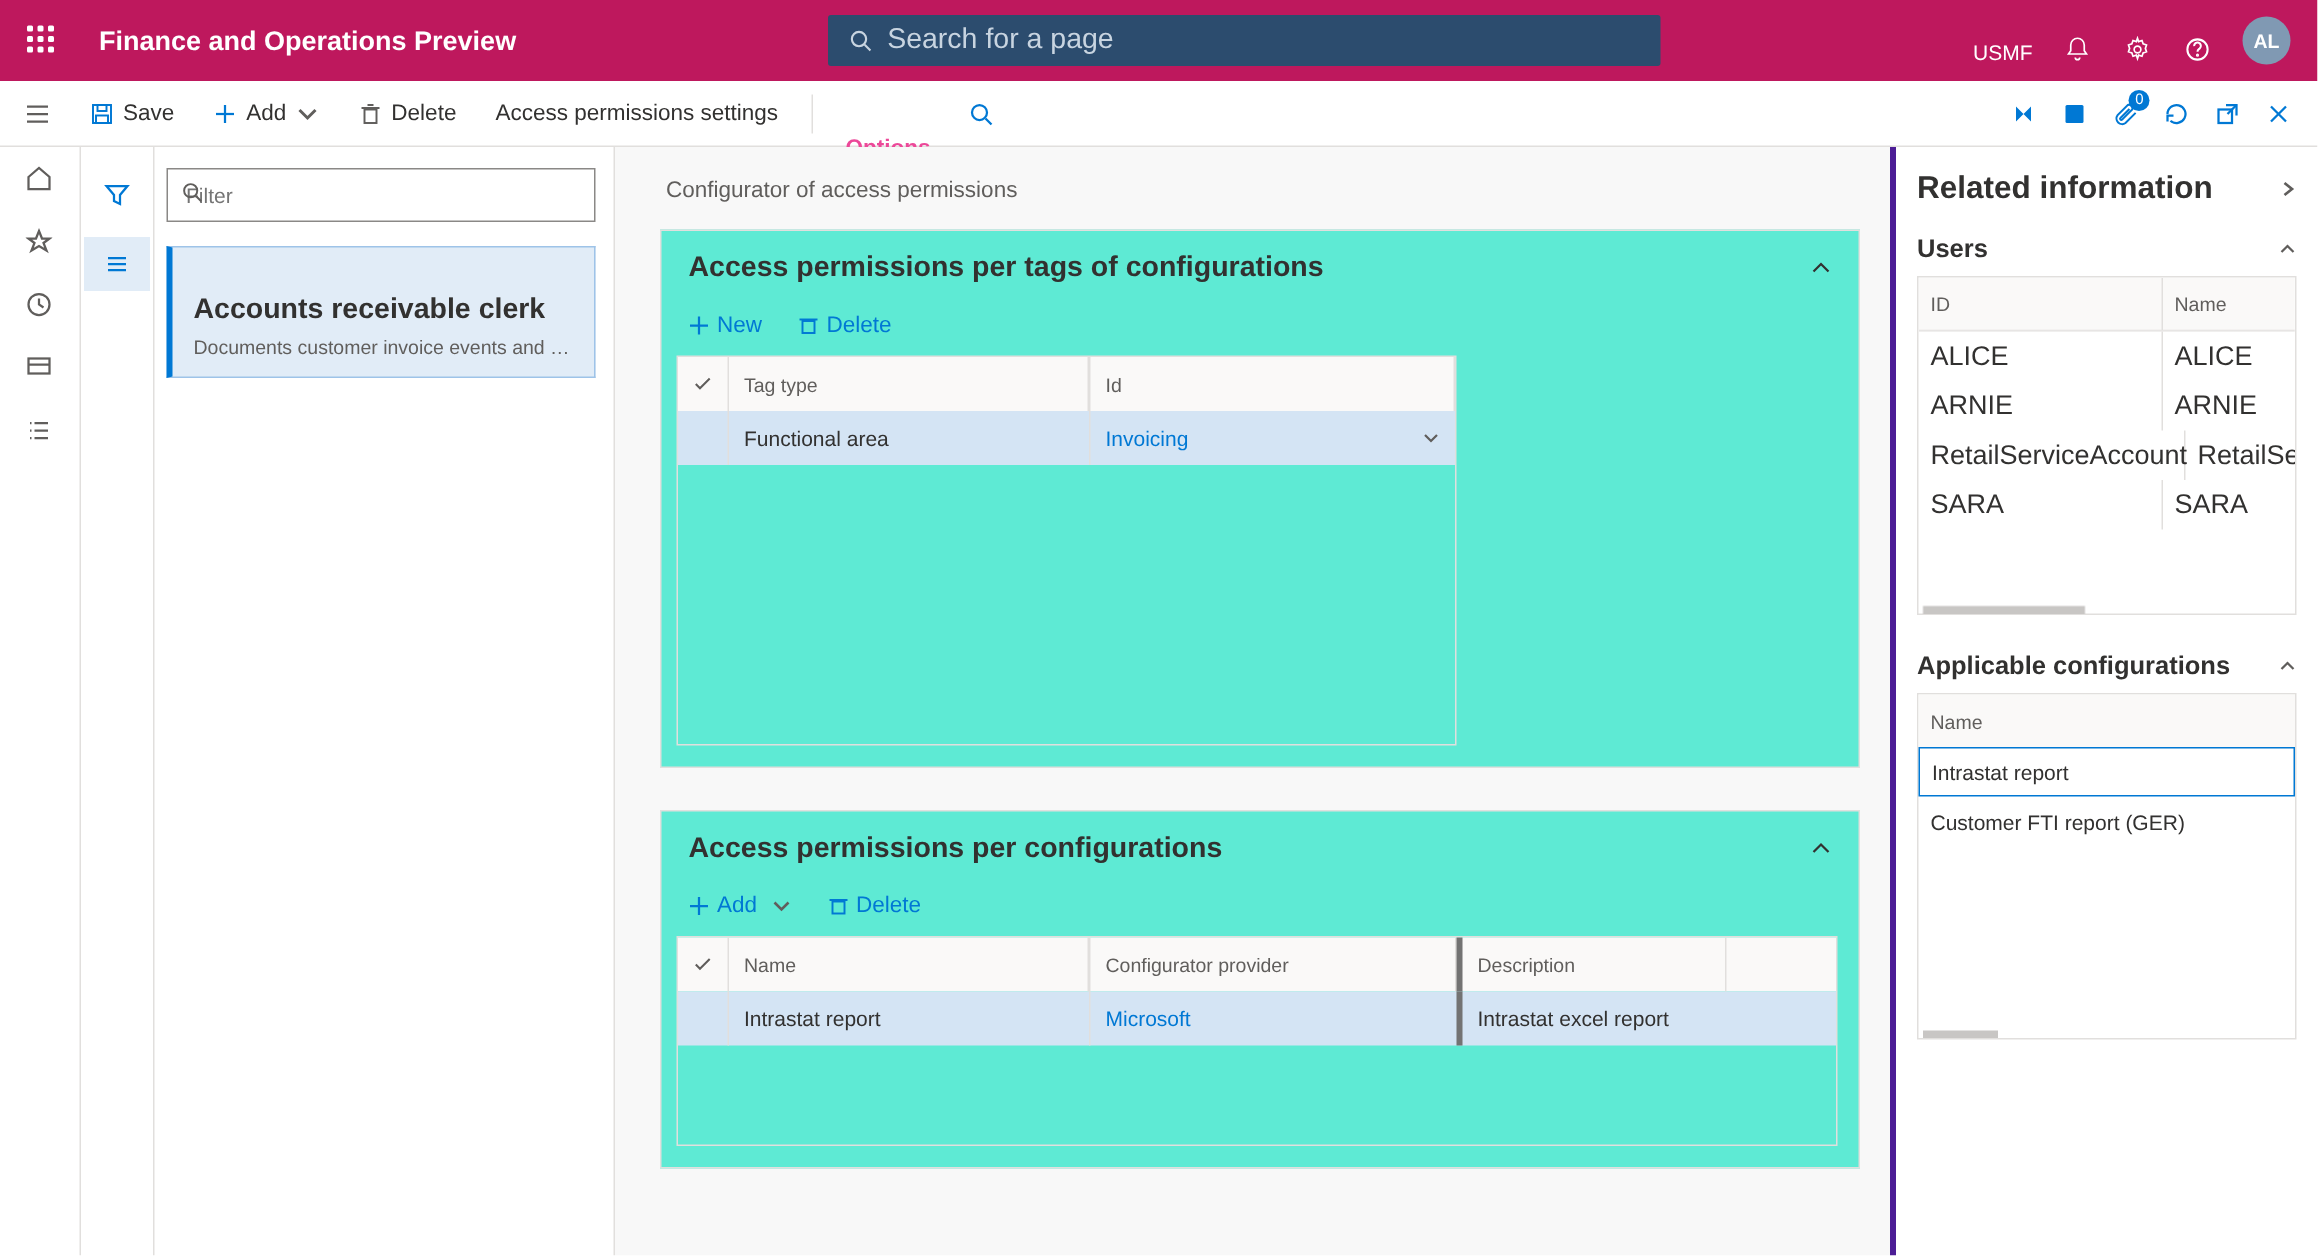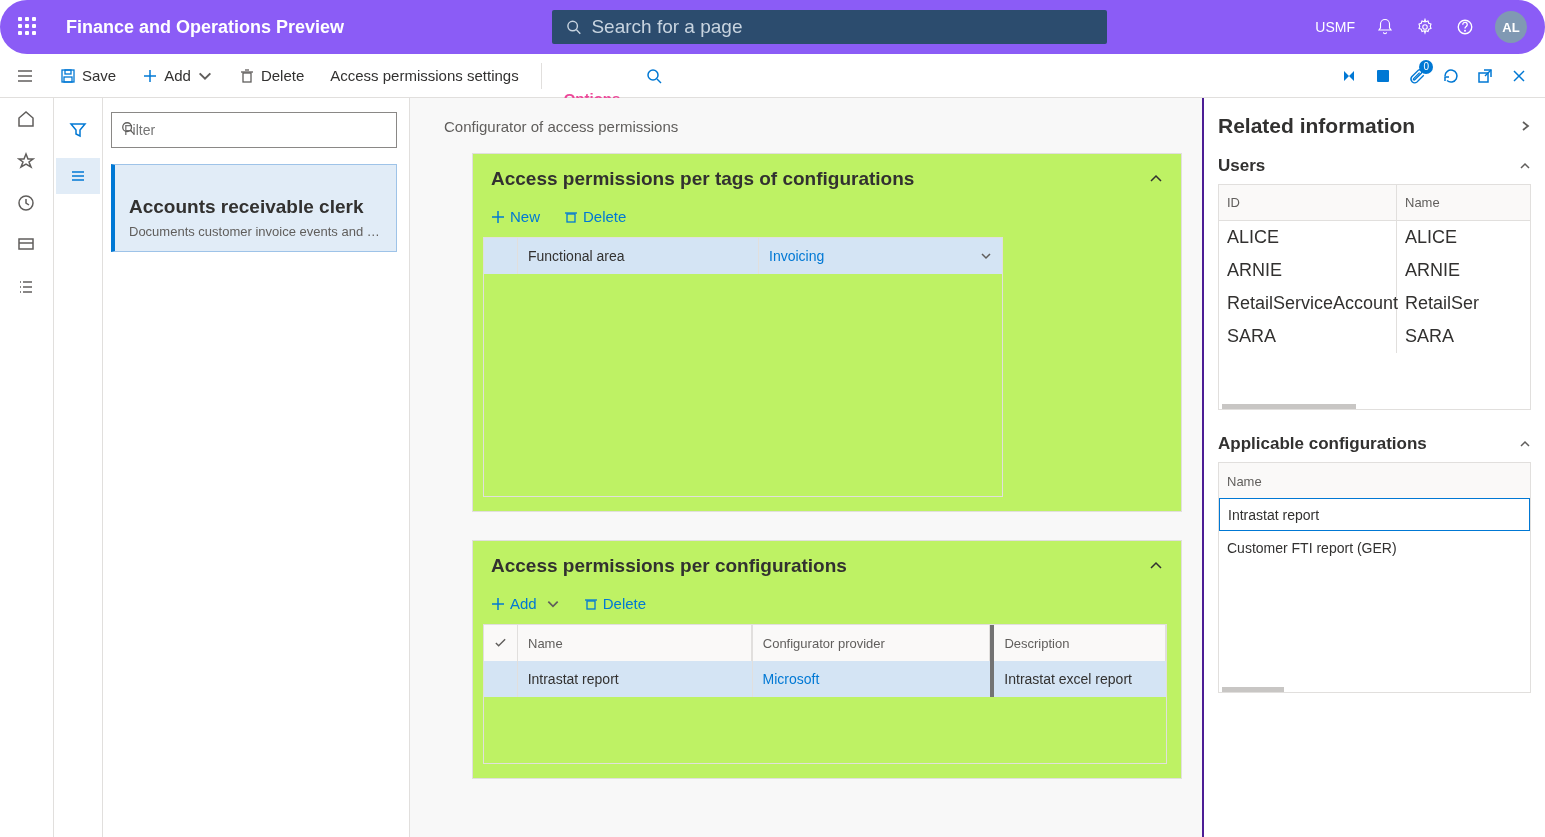--- a/index.html
+++ b/index.html
@@ -1,25 +1,25 @@
 <!DOCTYPE html>
 <html><head>
 <meta charset="utf-8">
 <style>
 * { box-sizing: border-box; margin: 0; padding: 0; }
 body { font-family: "Segoe UI", -apple-system, sans-serif; font-size: 14px; color: #323130; background: #fff; overflow: hidden; width:1545px; height:837px;}
-.top-bar { height: 54px; background: #8b5cf6; display: flex; align-items: center; padding: 0 18px; color: #fff; border-radius: 27px; }
+.top-bar { height: 54px; background: #be185d; display: flex; align-items: center; padding: 0 18px; color: #fff; }
 .waffle { width: 20px; height: 20px; display: grid; grid-template-columns: repeat(3,4px); grid-template-rows: repeat(3,4px); gap: 3px; margin-right: 28px; cursor:pointer;}
 .waffle span { background: #fff; border-radius:1px;}
 .app-title { font-size: 18px; font-weight:600; flex:0 0 auto; }
 .search-wrap { flex:1; display:flex; justify-content:center; }
 .search-box { width: 555px; height: 34px; background: #2c4c6e; border-radius:2px; display:flex; align-items:center; padding:0 14px; color:#c8d4e0;}
 .search-box input { background:transparent; border:none; color:#fff; font-size:19px; outline:none; width:100%; margin-left:10px;}
 .search-box input::placeholder { color:#c8d4e0; }
-.top-right { display:flex; align-items:center; gap:20px; }
+.top-right { display:flex; align-items:flex-end; gap:20px; }
 .top-right .txt { font-size:14px; color:#fff;}
 .top-icon { width:20px; height:20px; color:#fff; cursor:pointer; display:flex; align-items:center; justify-content:center;}
 .avatar { width:32px; height:32px; border-radius:50%; background:#8099b3; color:#fff; display:flex; align-items:center; justify-content:center; font-size:13px; font-weight:600;}
 .action-bar { height: 44px; border-bottom:1px solid #e1dfdd; display:flex; align-items:center; padding:0 16px; gap:8px;}
 .action-bar .left-actions { display:flex; align-items:center; gap:6px;}
 .ab-btn { display:flex; align-items:center; gap:6px; padding:6px 10px; cursor:pointer; font-size:15px; color:#323130; border-radius:2px;}
 .ab-btn svg { width:16px; height:16px; }
 .ab-divider { width:1px; height:26px; background:#e1dfdd; margin:0 6px;}
 .ab-link { padding:6px 10px; font-size:15px; color:#323130; cursor:pointer;}
 .ab-link.strong { font-weight:600; color:#ec4899;margin-top:45px;}
@@ -36,21 +36,21 @@
 .left-list { flex:1; padding:14px 12px 0 8px; border-left: 1px solid #e1dfdd;}
 .filter-input { width:100%; height:36px; border:1px solid #8a8886; padding:0 10px 0 12px; font-size:14px; }
 .filter-wrap { position:relative; margin-bottom:16px;}
 .filter-wrap .f-icon { position:absolute; left:10px; top:9px; color:#605e5c;}
 .role-card { border:1px solid #9ec3e8; border-left:4px solid #0078d4; background:#e1ecf7; padding:12px 14px; cursor:pointer;}
 .role-card .rc-title { font-size:19px; font-weight:600; margin-bottom:6px;margin-top:19px;}
 .role-card .rc-desc { font-size:13px; color:#605e5c; white-space:nowrap; overflow:hidden; text-overflow:ellipsis;}
 .center-pane { flex:1; background:#f8f8f8; padding:0; overflow:auto; position:relative;}
 .center-inner { padding: 8px 20px 20px 30px; }
 .page-sub { font-size:15px; color:#605e5c; padding:12px 0 18px 4px;}
-.panel-card { background:#bef264; border:1px solid #e1dfdd; margin-bottom:28px;margin-left:32px;}
+.panel-card { background:#5eead4; border:1px solid #e1dfdd; margin-bottom:28px;}
 .panel-head { display:flex; justify-content:space-between; align-items:center; padding:14px 18px;}
 .panel-title { font-size:19px; font-weight:600;}
 .collapse-ic { color:#323130; cursor:pointer;}
 .panel-tools { display:flex; gap:8px; padding:0px 14px 8px 10px;}
 .mini-btn { display:flex; align-items:center; gap:5px; color:#0078d4; font-size:15px; padding:4px 8px; cursor:pointer;}
 .mini-btn svg { width:14px; height:14px;}
 .data-table { border:1px solid #e1dfdd; margin:0 14px 14px 10px;}
 .dt-row { display:flex; height:36px; align-items:center;}
 .dt-row.head { background:#faf9f8; color:#605e5c; font-size:13px;}
 .dt-row.head .cell { border-right:1px solid #e1dfdd;}
@@ -58,21 +58,21 @@
 .cell { padding:0 10px; height:100%; display:flex; align-items:center;}
 .cell.chk { width:34px; justify-content:center; border-right:1px solid #e1dfdd;}
 .cell.a { width:240px; }
 .cell.b { flex:1; border-left:1px solid #e1dfdd;}
 .cell.b2 { width:245px; border-left:1px solid #e1dfdd;}
 .cell.c { width:180px; border-left:4px solid #737373;}
 .dd-caret { margin-left:auto; color:#605e5c;}
 .link-txt { color:#0078d4; cursor:pointer;}
 .tall1 .data-table { height:260px;}
 .tall2 .data-table { height:140px;}
-.right-pane { width:343px; border-left:2px solid #4c1d95; padding:16px 14px; overflow:auto;}
+.right-pane { width:285px; border-left:4px solid #4c1d95; padding:16px 14px; overflow:auto;}
 .rp-head { display:flex; justify-content:space-between; align-items:center; margin-bottom:18px;}
 .rp-title { font-size:21px; font-weight:600;}
 .rp-section-head { display:flex; justify-content:space-between; align-items:center; margin-bottom:8px;}
 .rp-section-title { font-size:17px; font-weight:600;}
 .u-table { border:1px solid #e1dfdd; min-height:220px; overflow:auto;}
 .u-head { display:flex; height:36px; background:#faf9f8; color:#605e5c; border-bottom:1px solid #e1dfdd;}
 .u-head .uc { padding:0 8px; display:flex; align-items:center; font-size:13px;}
 .uc.id { width:178px; border-right:1px solid #e1dfdd;}
 .uc.nm { width:96px;}
 .u-row { display:flex; height:33px;}
@@ -311,20 +311,29 @@
             </div>
           <div class="mini-btn">
               <svg viewBox="0 0 14 14" fill="none" stroke="#0078d4" stroke-width="1.3">
                 <rect x="3" y="4" width="8" height="8"></rect>
                 <line x1="1" y1="3" x2="13" y2="3"></line>
               </svg>
               <span>Delete</span>
             </div>
         </div>
         <div class="data-table" style="width:520px;">
+          <div class="dt-row head">
+            <div class="cell chk">
+                <svg width="14" height="14" viewBox="0 0 14 14" fill="none" stroke="#605e5c" stroke-width="1.5">
+                  <path d="M2 7l3 3 7-7"></path>
+                </svg>
+              </div>
+            <div class="cell a">Tag type</div>
+            <div class="cell b">Id</div>
+          </div>
           <div class="dt-row sel">
             <div class="cell chk"></div>
             <div class="cell a">Functional area</div>
             <div class="cell b">
               <span class="link-txt">Invoicing</span>
               <span class="dd-caret">
                   <svg width="12" height="12" viewBox="0 0 12 12" fill="none" stroke="#605e5c" stroke-width="1.5">
                     <path d="M2 4l4 4 4-4"></path>
                   </svg>
                 </span>

